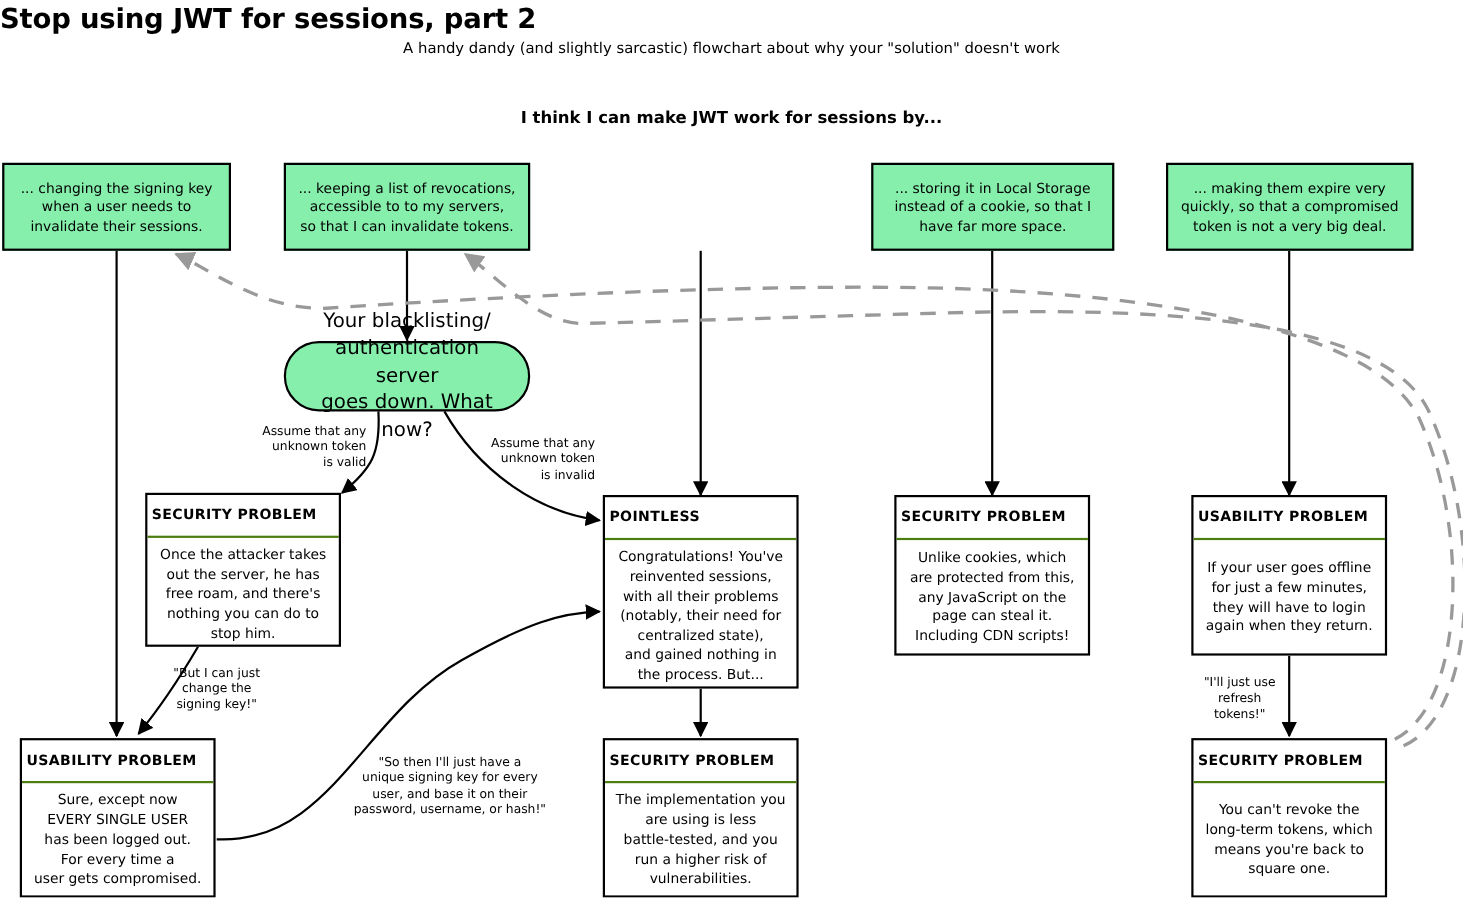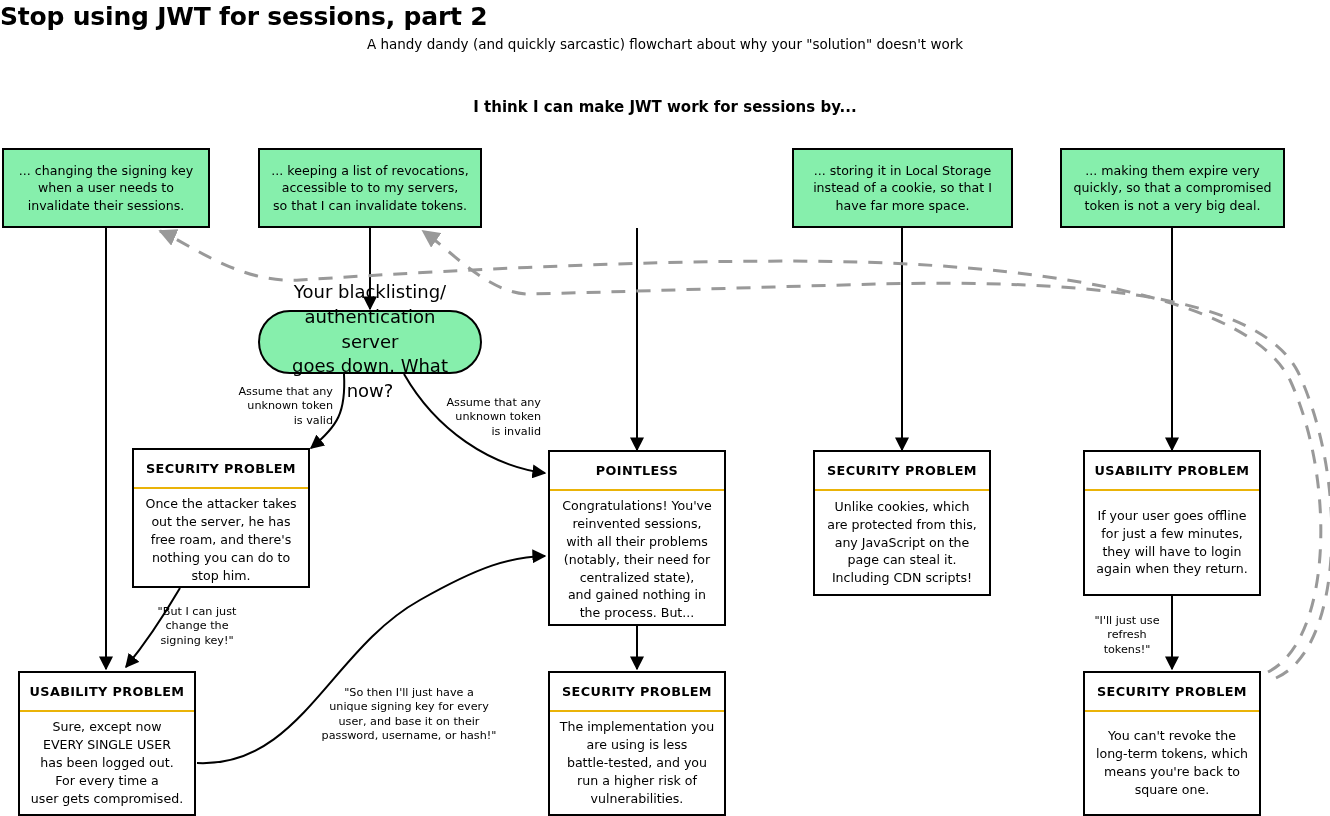--- a/index.html
+++ b/index.html
@@ -70,24 +70,24 @@
     padding: 4px 6px;
   }
   .rec {
     display: flex;
     flex-direction: column;
     background: #ffffff;
   }
   .rec-head {
     font-size: 12.8px;
     font-weight: bold;
-    text-align: center;
+    text-align: left;
     letter-spacing: 0.35px;
     padding: 11px 4px 11px;
-    border-bottom: 2px solid #eab308;
+    border-bottom: 2px solid #4d7c0f;
   }
   .rec-body {
     flex: 1;
     display: flex;
     align-items: center;
     justify-content: center;
     text-align: center;
     font-size: 12.6px;
     line-height: 1.42;
     padding: 6px 8px;
@@ -114,21 +114,21 @@
   }
   .el-r { text-align: right; }
   .el-c { text-align: center; }
 </style>
 </head>
 <body>
 
 <div id="stage">
 
   <div class="title">Stop using JWT for sessions, part 2</div>
-  <div class="subtitle">A handy dandy (and quickly sarcastic) flowchart about why your "solution" doesn't work</div>
+  <div class="subtitle">A handy dandy (and slightly sarcastic) flowchart about why your "solution" doesn't work</div>
   <div class="prompt">I think I can make JWT work for sessions by...</div>
 
   <svg id="edges" viewBox="0 0 1330 816">
     <defs>
       <marker id="arrow" viewBox="0 0 10 10" refX="9" refY="5" markerWidth="7" markerHeight="7" orient="auto-start-reverse">
         <path d="M 0 0 L 10 5 L 0 10 z" fill="#000000"></path>
       </marker>
       <marker id="arrowgray" viewBox="0 0 10 10" refX="9" refY="5" markerWidth="6" markerHeight="6" orient="auto-start-reverse">
         <path d="M 0 0 L 10 5 L 0 10 z" fill="#999999"></path>
       </marker>

